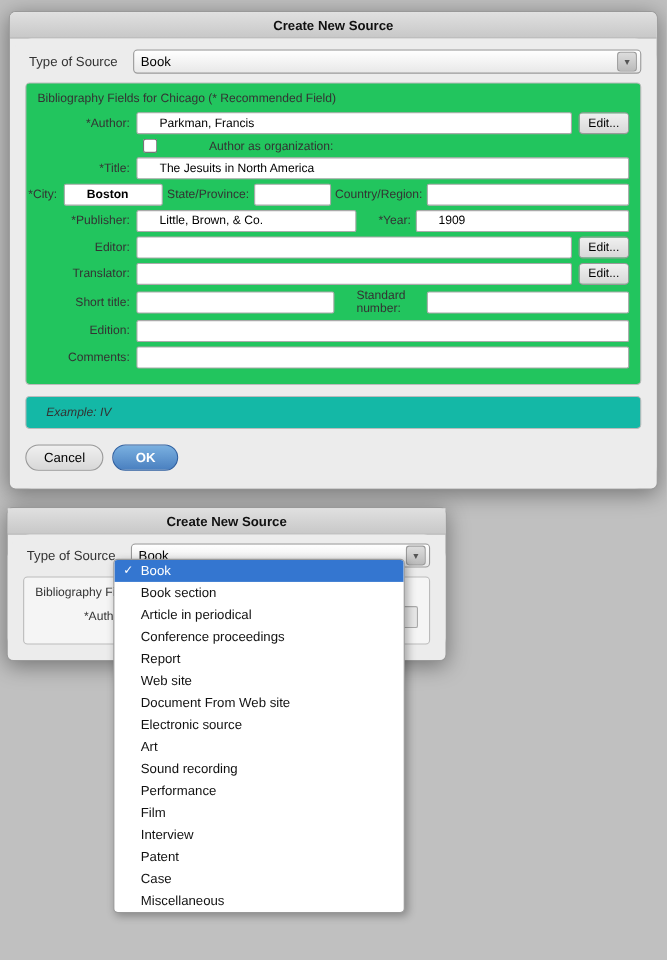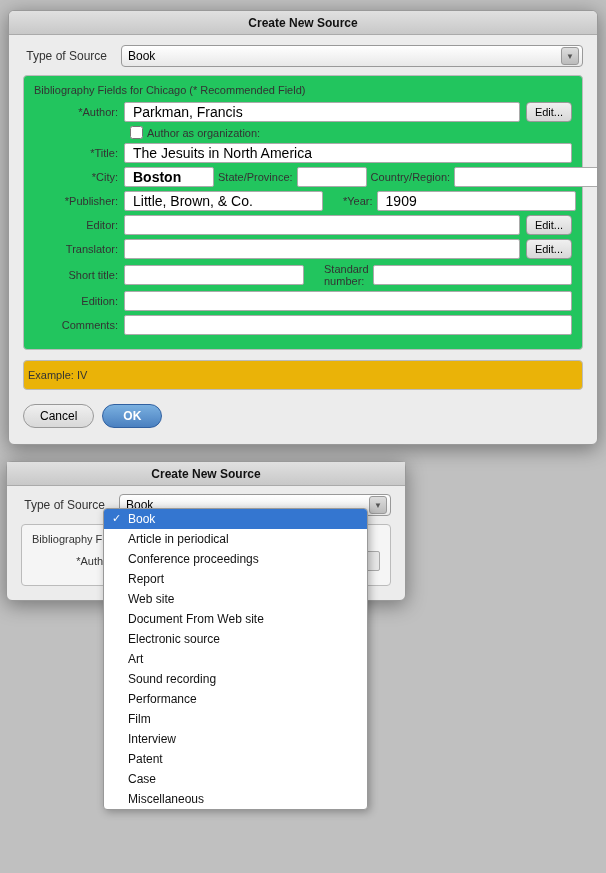--- a/index.html
+++ b/index.html
@@ -116,65 +116,68 @@
       font-size: 11px;
       color: #333;
       padding-right: 6px;
       flex-shrink: 0;
     }
     .form-input {
       height: 20px;
       border: 1px solid #aaa;
       border-radius: 2px;
       background: #fff;
-      font-size: 14px;
-      padding: 0 8px;
+      font-size: 11px;
+      padding: 0 20px;
     }
     .form-input-full {
       flex: 1;
     }
     .edit-btn {
       margin-left: 6px;
       height: 20px;
       padding: 0 8px;
       font-size: 11px;
       background: linear-gradient(to bottom, #f0f0f0, #d8d8d8);
       border: 1px solid #999;
       border-radius: 4px;
       cursor: pointer;
     }
     .checkbox-row {
       display: flex;
       align-items: center;
       margin-bottom: 4px;
       margin-left: 96px;
+      gap: 43px;
     }
     .checkbox-row input[type="checkbox"] {
       margin-right: 4px;
     }
     .checkbox-row label {
       font-size: 11px;
       color: #333;
     }
 
     
     .city-row, .publisher-row, .volume-row {
       display: flex;
       align-items: center;
       margin-bottom: 4px;
+      justify-content: flex-end;
     }
 
     .example-section {
       border: 1px solid #bbb;
       border-radius: 4px;
-      background: #eab308;
-      padding: 8px 4px;
+      background: #14b8a6;
+      padding: 8px 18px;
       margin-bottom: 10px;
       font-size: 11px;
       color: #333;
+      font-style: italic;
     }
 
     .bottom-buttons {
       display: flex;
       justify-content: flex-start;
       gap: 8px;
       padding: 4px 0 2px 0;
     }
     .btn-cancel {
       height: 24px;
@@ -358,20 +361,21 @@
       <div style="font-size:11px;color:#333;margin-bottom:6px;">Bibliography Fi<span style="color:#aaa;">elds for Chicago  (* Recommended Field)</span></div>
       <div class="form-row">
         <span class="form-label">*Author:</span>
         <input class="form-input form-input-full" type="text" style="background: rgb(232, 232, 232); color: rgb(136, 136, 136);" value="Parkman, Francis">
       </div>
     </div>
   </div>
 
   <div class="dropdown-menu">
   <div class="dropdown-item selected" style="padding-left: 24px; position: relative;"><span style="position: absolute; left: 8px; font-size: 11px;">✓</span>Book</div>
+      <div class="dropdown-item">Book section</div>
       <div class="dropdown-item">Article in periodical</div>
       <div class="dropdown-item">Conference proceedings</div>
       <div class="dropdown-item">Report</div>
       <div class="dropdown-item">Web site</div>
       <div class="dropdown-item">Document From Web site</div>
       <div class="dropdown-item">Electronic source</div>
       <div class="dropdown-item">Art</div>
       <div class="dropdown-item">Sound recording</div>
       <div class="dropdown-item">Performance</div>
       <div class="dropdown-item">Film</div>

